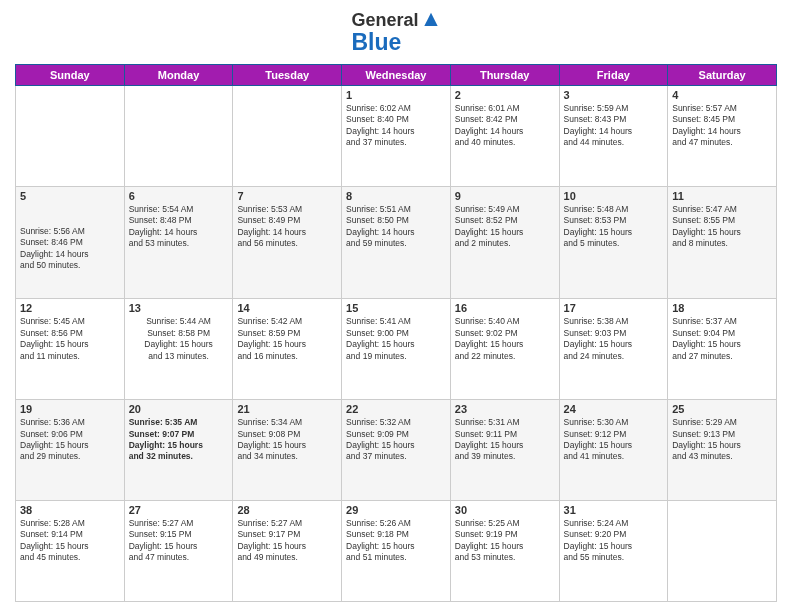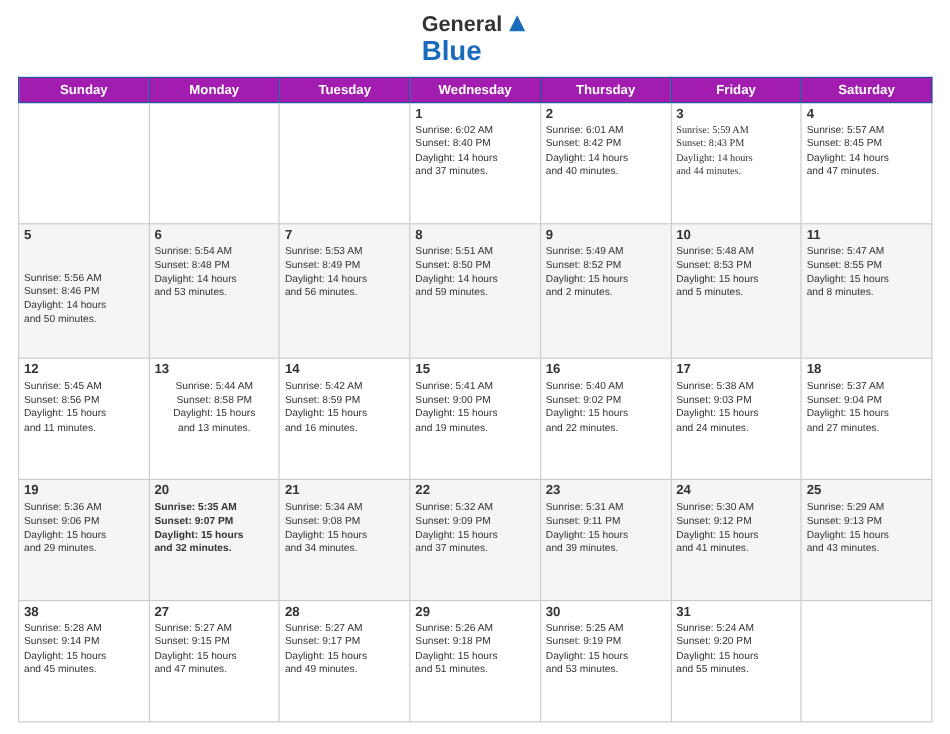--- a/index.html
+++ b/index.html
@@ -134,21 +134,21 @@
           </td>
           <td>
             <span class="day-number">2</span>
             <div class="day-info" style="white-space: pre-line;">Sunrise: 6:01 AM
 Sunset: 8:42 PM
 Daylight: 14 hours
 and 40 minutes.</div>
           </td>
           <td>
             <span class="day-number">3</span>
-            <div class="day-info" style="white-space: pre-line; font-family: Liberation Serif, serif;">Sunrise: 5:59 AM
+            <div class="day-info" style="white-space: pre-line;">Sunrise: 5:59 AM
 Sunset: 8:43 PM
 Daylight: 14 hours
 and 44 minutes.</div>
           </td>
           <td>
             <span class="day-number">4</span>
             <div class="day-info" style="white-space: pre-line;">Sunrise: 5:57 AM
 Sunset: 8:45 PM
 Daylight: 14 hours
 and 47 minutes.</div>

